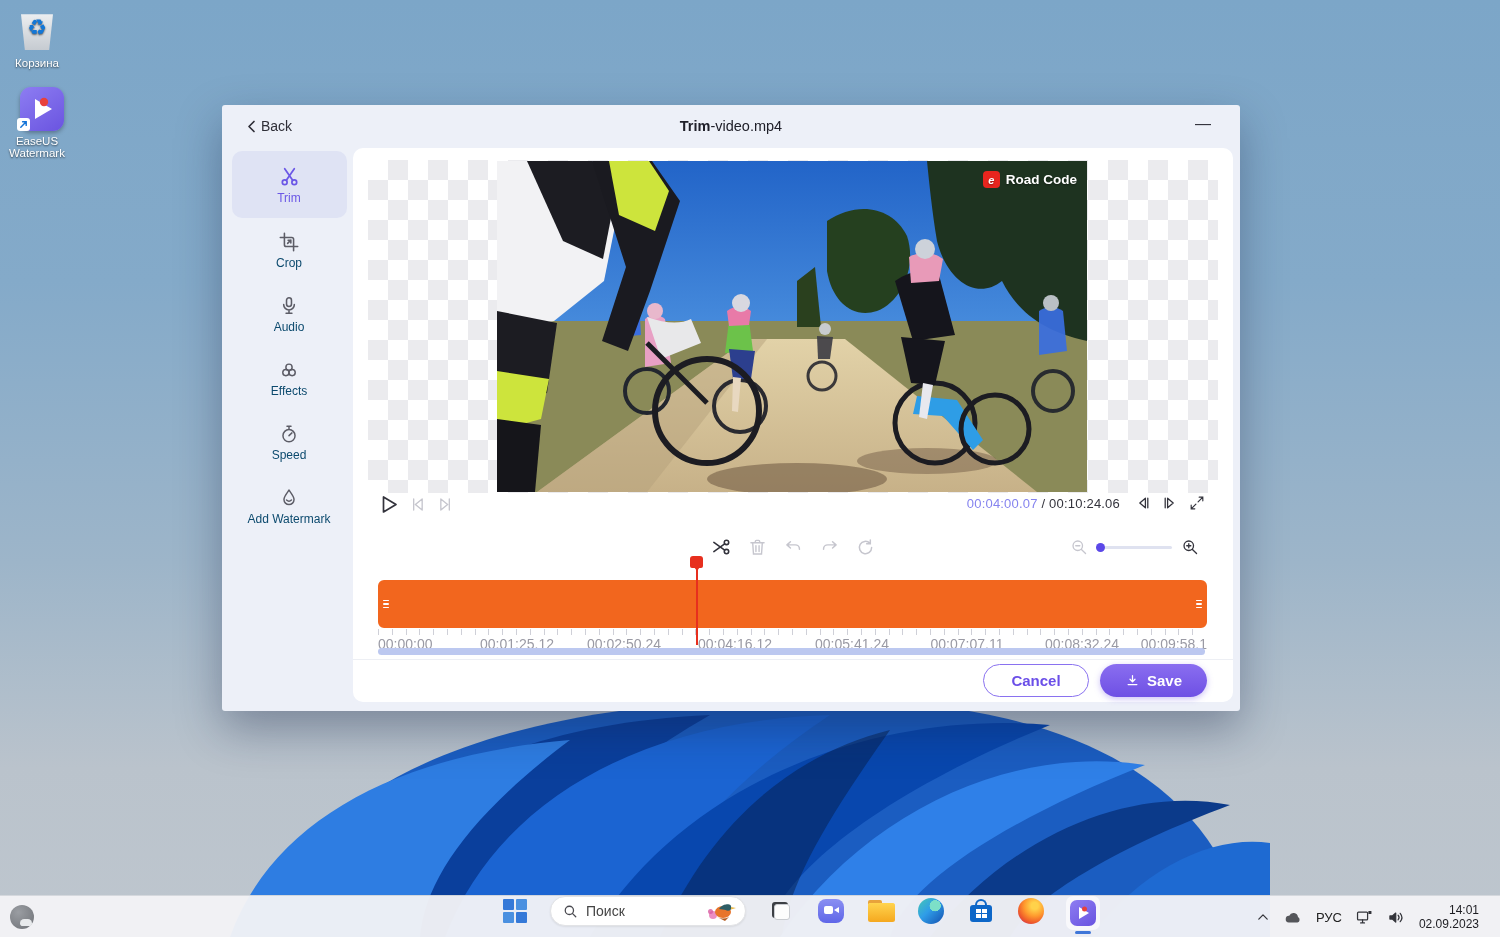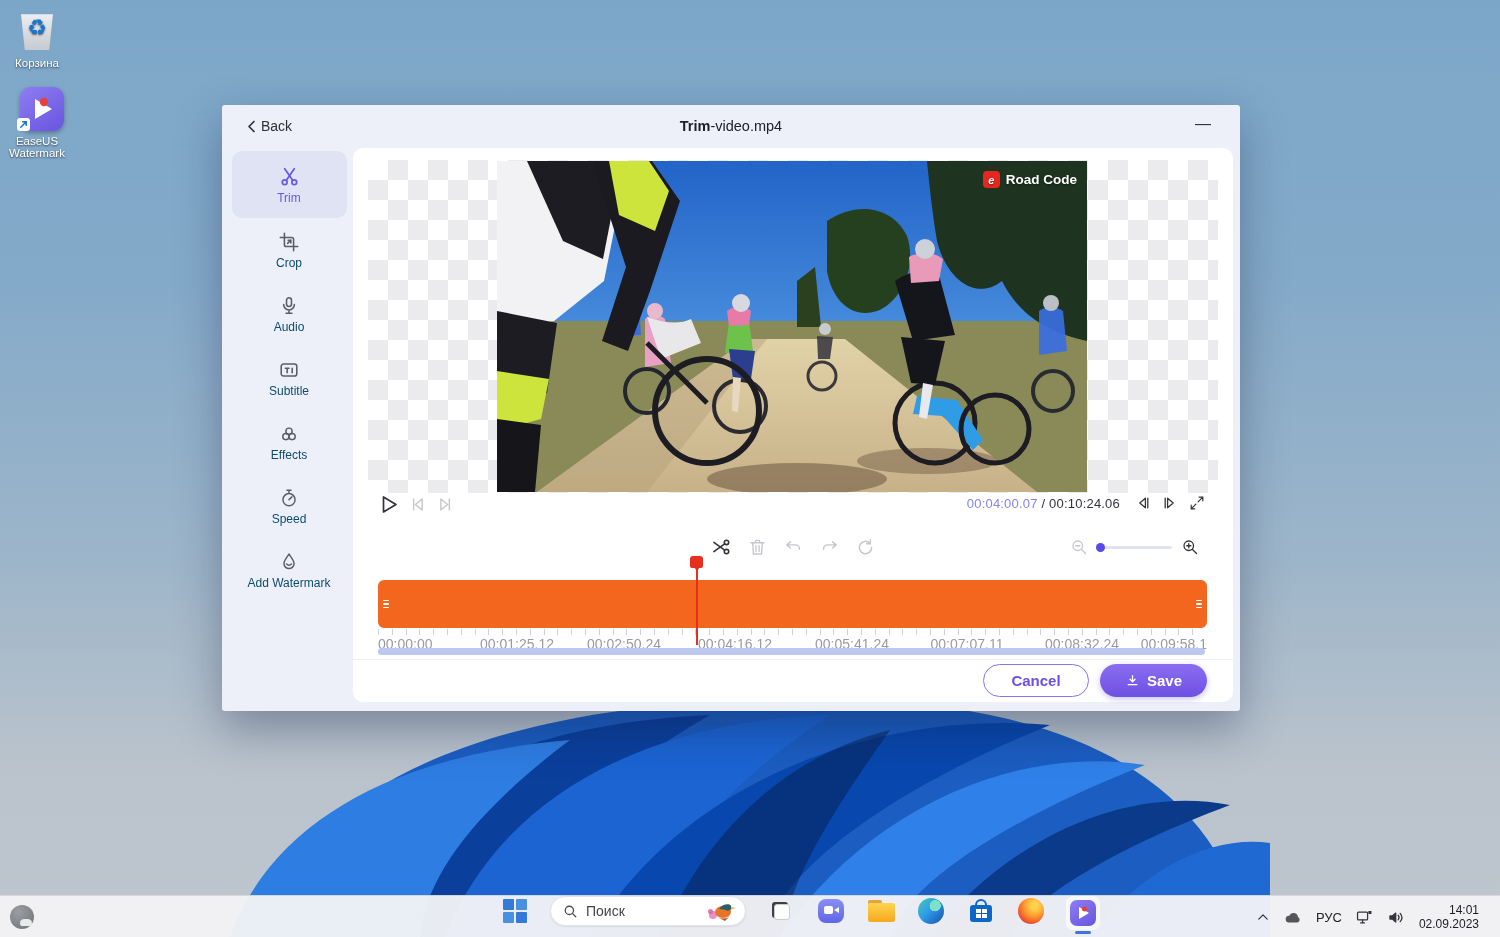--- a/index.html
+++ b/index.html
@@ -197,27 +197,20 @@
         <span class="lbl">Crop</span>
       </div>
       <div class="side-item">
         <svg width="22" height="22" viewBox="0 0 24 24" fill="none" stroke="currentColor" stroke-width="1.7" stroke-linecap="round">
             <rect x="9.3" y="3" width="5.4" height="9.5" rx="2.7"></rect>
             <path d="M6.2 10.5 a5.8 5.8 0 0 0 11.6 0 M12 16.3 V20 M8.8 20 h6.4"></path>
           </svg>
         <span class="lbl">Audio</span>
       </div>
       <div class="side-item">
-        <svg width="22" height="22" viewBox="0 0 24 24" fill="none" stroke="currentColor" stroke-width="1.7" stroke-linecap="round">
-            <rect x="3.5" y="5.5" width="17" height="13" rx="2.5"></rect>
-            <path d="M8 10 h4 M10 10 v5 M15.5 10 v5"></path>
-          </svg>
-        <span class="lbl">Subtitle</span>
-      </div>
-      <div class="side-item">
         <svg width="22" height="22" viewBox="0 0 24 24" fill="none" stroke="currentColor" stroke-width="1.6">
             <circle cx="12" cy="9" r="3.4"></circle>
             <circle cx="8.6" cy="14.8" r="3.4"></circle>
             <circle cx="15.4" cy="14.8" r="3.4"></circle>
           </svg>
         <span class="lbl">Effects</span>
       </div>
       <div class="side-item">
         <svg width="22" height="22" viewBox="0 0 24 24" fill="none" stroke="currentColor" stroke-width="1.6" stroke-linecap="round">
             <circle cx="12" cy="13.8" r="6.6"></circle>

